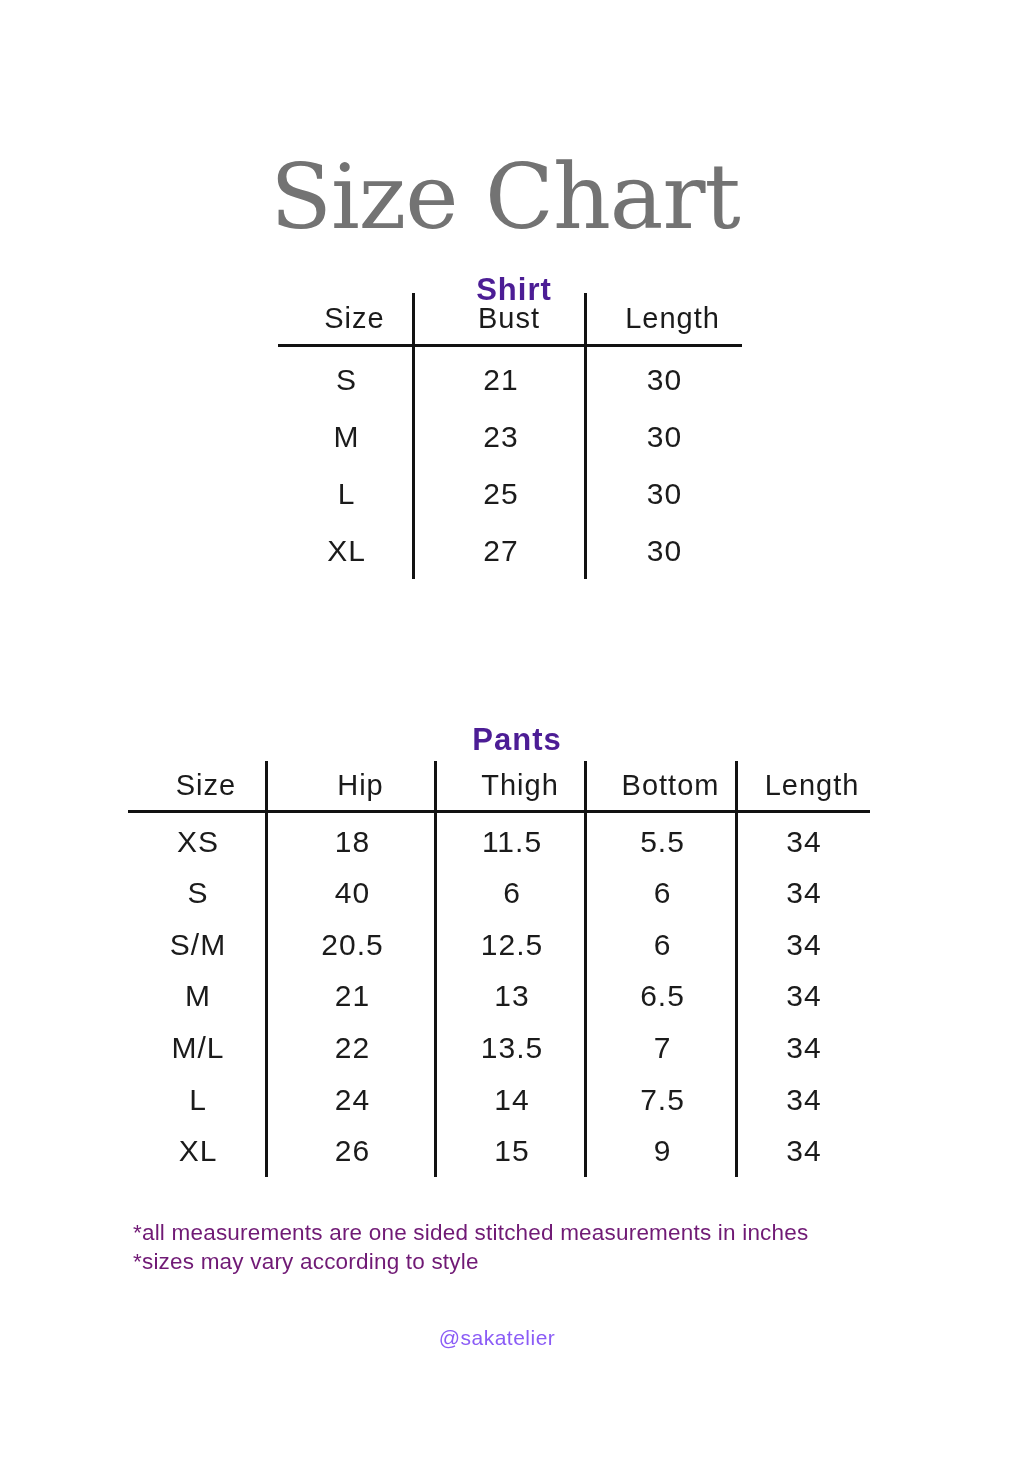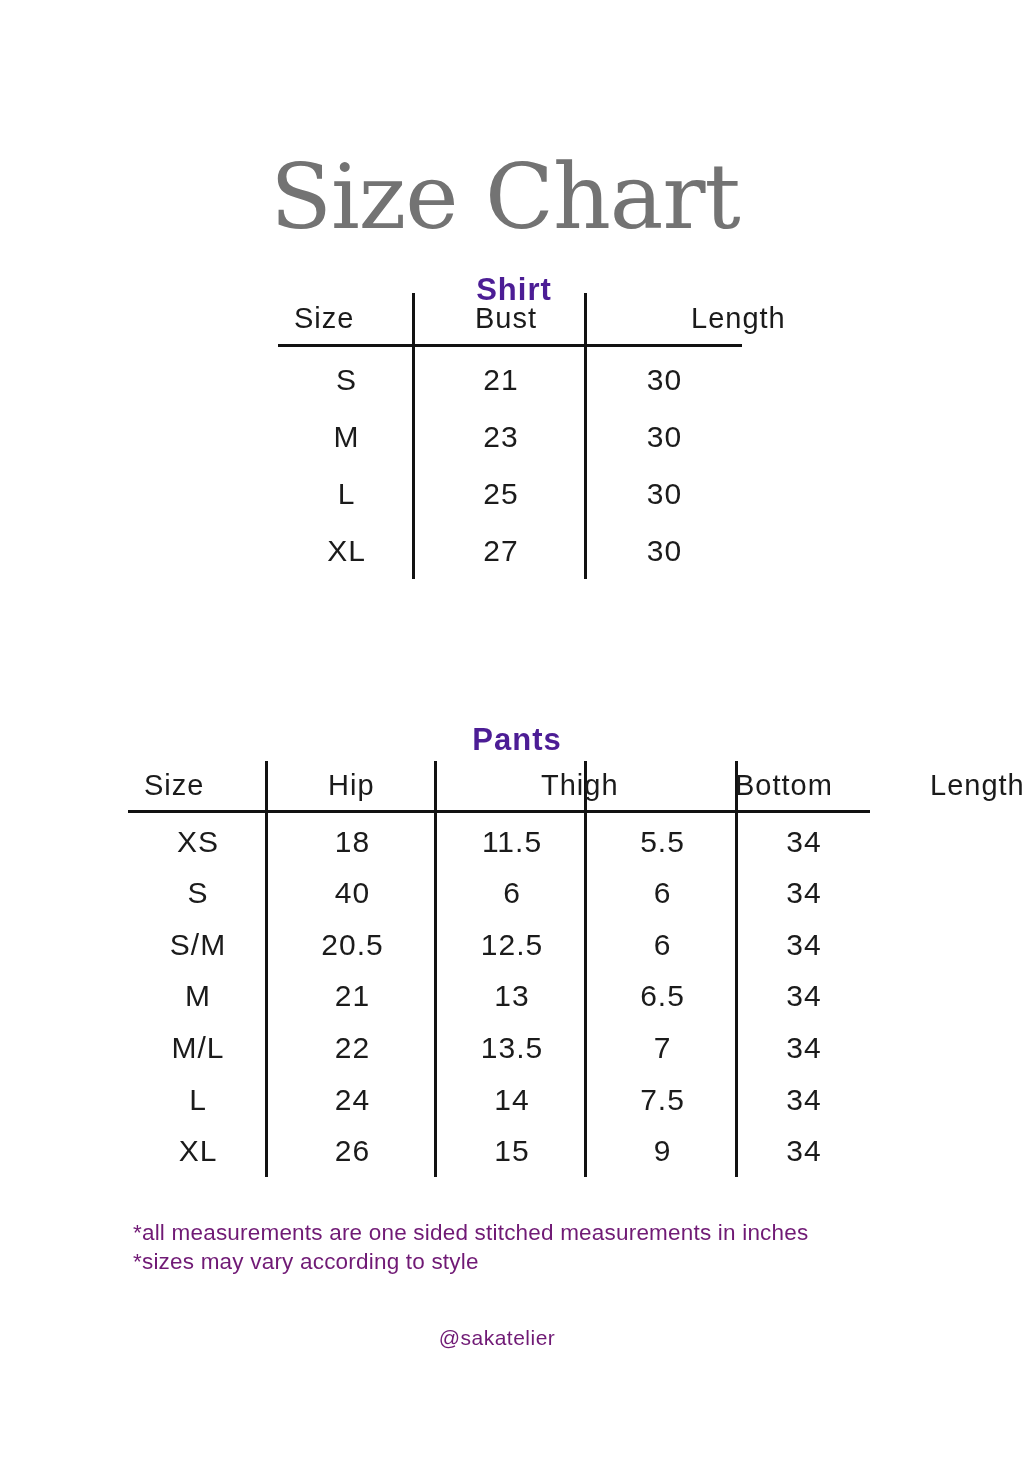--- a/index.html
+++ b/index.html
@@ -36,24 +36,23 @@
     letter-spacing:1px;
     color:#4c1d95;
     white-space:nowrap;
   }
   .sec-title.shirt { left:514px; top:246px; }
   .sec-title.pants { left:517px; top:696px; }
 
   
   .tbl { position:absolute; }
   .thead {
-    position:absolute; top:0; left:16px; right:0;
+    position:absolute; top:0; left:8px; right:0;
     display:grid; align-items:center;
-    text-align:left;
-    gap:44px;
+    text-align:center;
   }
   .tbody {
     position:absolute; left:0; right:0; bottom:0;
     display:grid; align-items:center;
     text-align:center;
   }
   .th {
     font-size:29px; font-weight:400;
     letter-spacing:1px; color:#1b1b1b;
   }
@@ -107,21 +106,21 @@
   }
   .notes div { white-space:nowrap; }
 
   
   .handle {
     position:absolute;
     left:497px; top:1326px;
     transform:translateX(-50%);
     font-size:21px;
     letter-spacing:0.5px;
-    color:#701a75;
+    color:#8b5cf6;
     white-space:nowrap;
   }
 </style>
 </head>
 <body>
 
 <div class="page">
 
   <h1 class="main-title">Size Chart</h1>
 

